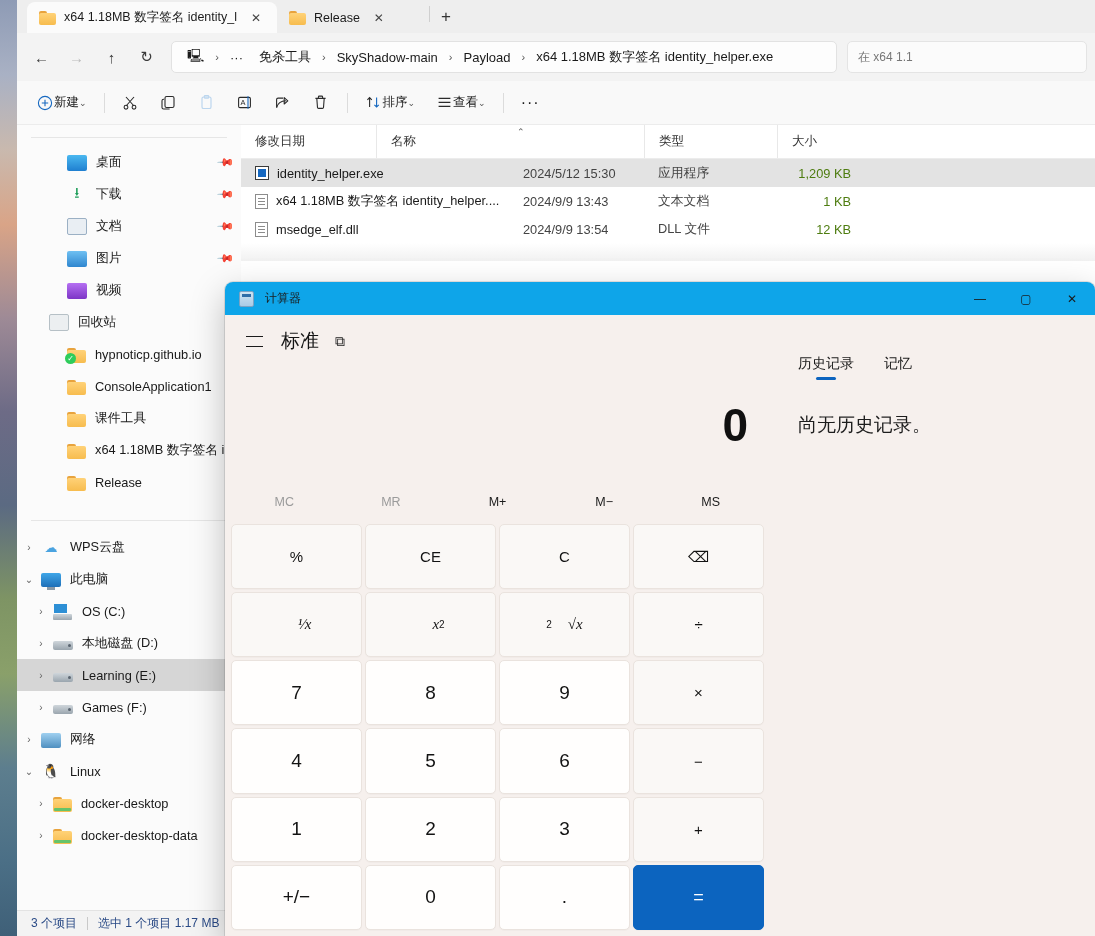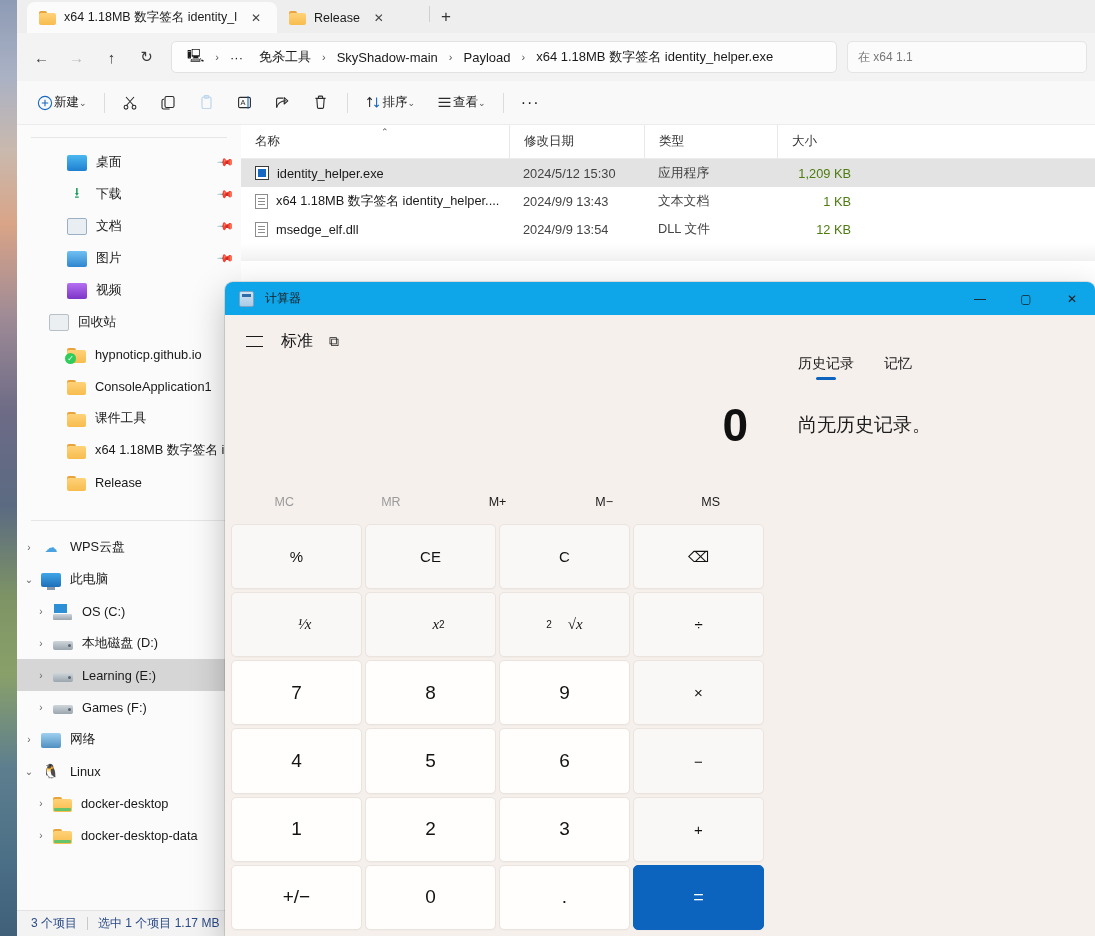--- a/index.html
+++ b/index.html
@@ -211,21 +211,21 @@
   .winctl { margin-left: auto; display: flex; height: 33px; }
   .wb { width: 46px; height: 33px; display:flex; align-items:center; justify-content:center; font-size: 12px; color:#1a1a1a;}
 
   .calc-main { flex: 1; display: flex; min-height: 0; }
   .calc-left { width: 545px; flex: none; display: flex; flex-direction: column; min-height:0; }
   .calc-right { flex: 1; padding: 40px 0 0 28px; }
 
   .mode-row { height: 52px; display: flex; align-items: center; padding-left: 10px; gap: 4px; }
   .hamb { width: 38px; height: 38px; display:flex;align-items:center;justify-content:center; border-radius:5px; }
   .hamb span { display:block; width:17px; height:11px; border-top:1.6px solid #1b1b1b; border-bottom:1.6px solid #1b1b1b;}
-  .mode-name { font-size: 16px; color:#141414; margin-left: 4px; }
+  .mode-name { font-size: 19px; color:#141414; margin-left: 4px; }
   .keep-ico { margin-left: 12px; font-size: 14px; color:#1b1b1b; }
 
   .display {
     height: 116px; display:flex; align-items:center; justify-content:flex-end;
     padding-right: 22px; font-size: 46px; font-weight: 600; color:#101010;
   }
 
   .memrow { height: 38px; display:flex; align-items:center; padding: 0 6px; }
   .memb { flex:1; text-align:center; font-size: 12.5px; color:#1b1b1b; height:30px; line-height:30px; border-radius:4px;}
   .memb.off { color:#9b9b9b; }
@@ -485,25 +485,25 @@
         <span class="twisty">›</span>
         <span class="nav-ico ic-folder green">
             <span class="gbar"></span>
           </span>
         <span class="nav-label">docker-desktop-data</span>
       </div>
     </div>
 
     <div class="filepane">
       <div class="colhdr">
+        <div class="col c-date">修改日期</div>
         <div class="col c-name">
           <span>名称</span>
           <span class="sortcaret">⌃</span>
         </div>
-        <div class="col c-date">修改日期</div>
         <div class="col c-type">类型</div>
         <div class="col c-size">大小</div>
       </div>
 
       <div class="filelist">
         <div class="frow sel">
           <div class="fcell c-name">
             <span class="ic-exe"></span>
             <span>identity_helper.exe</span>
           </div>

